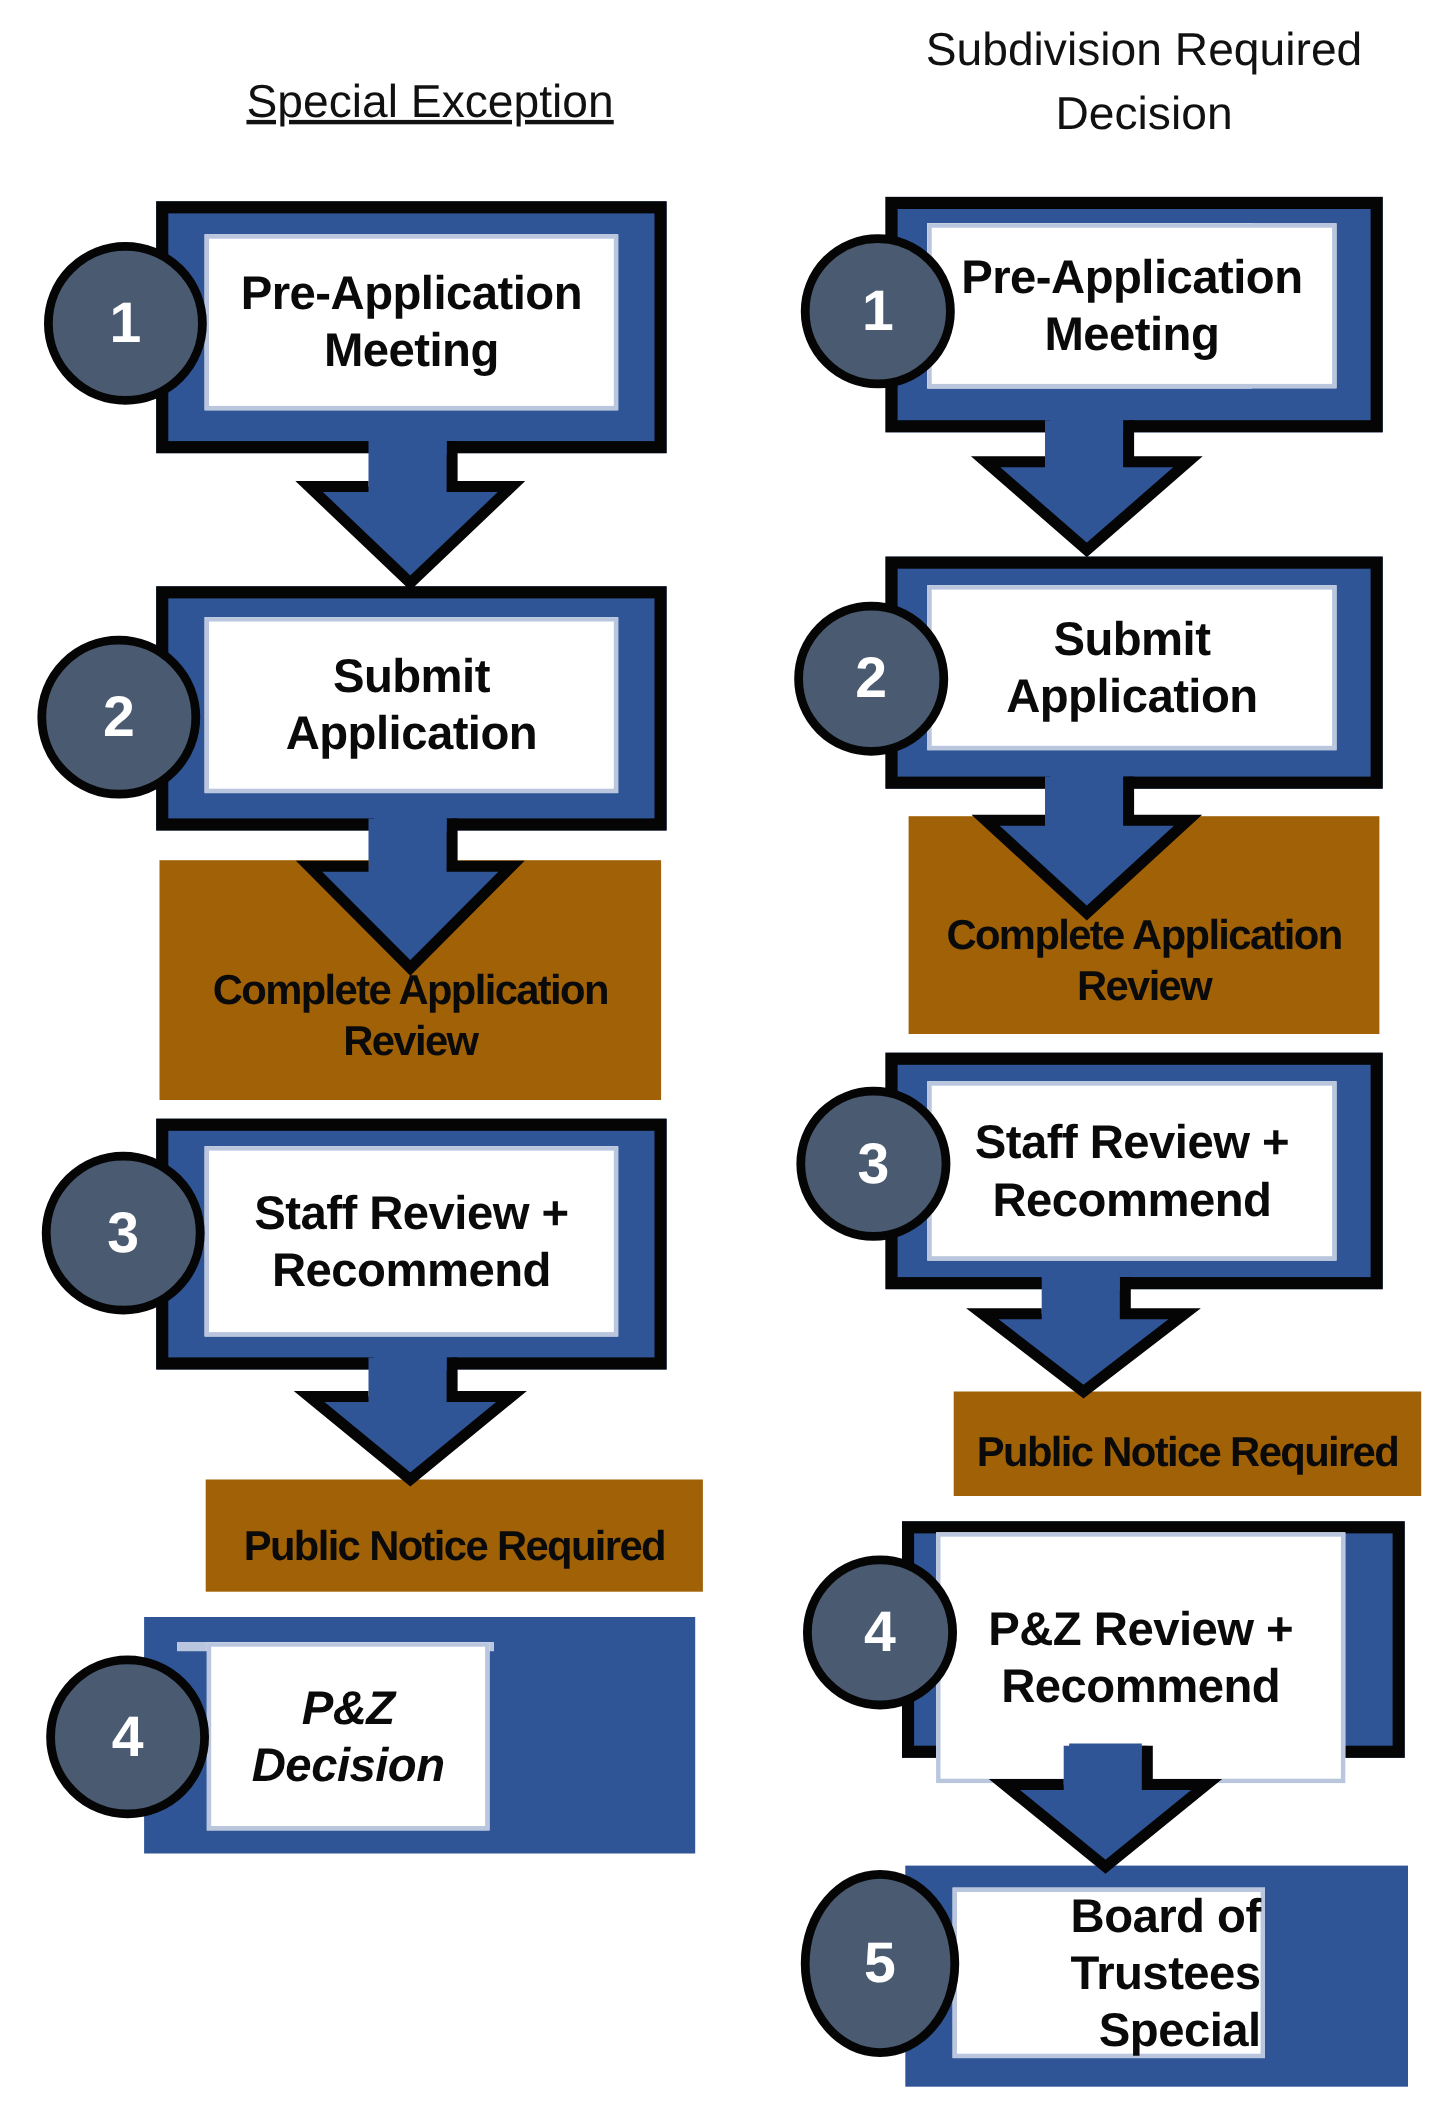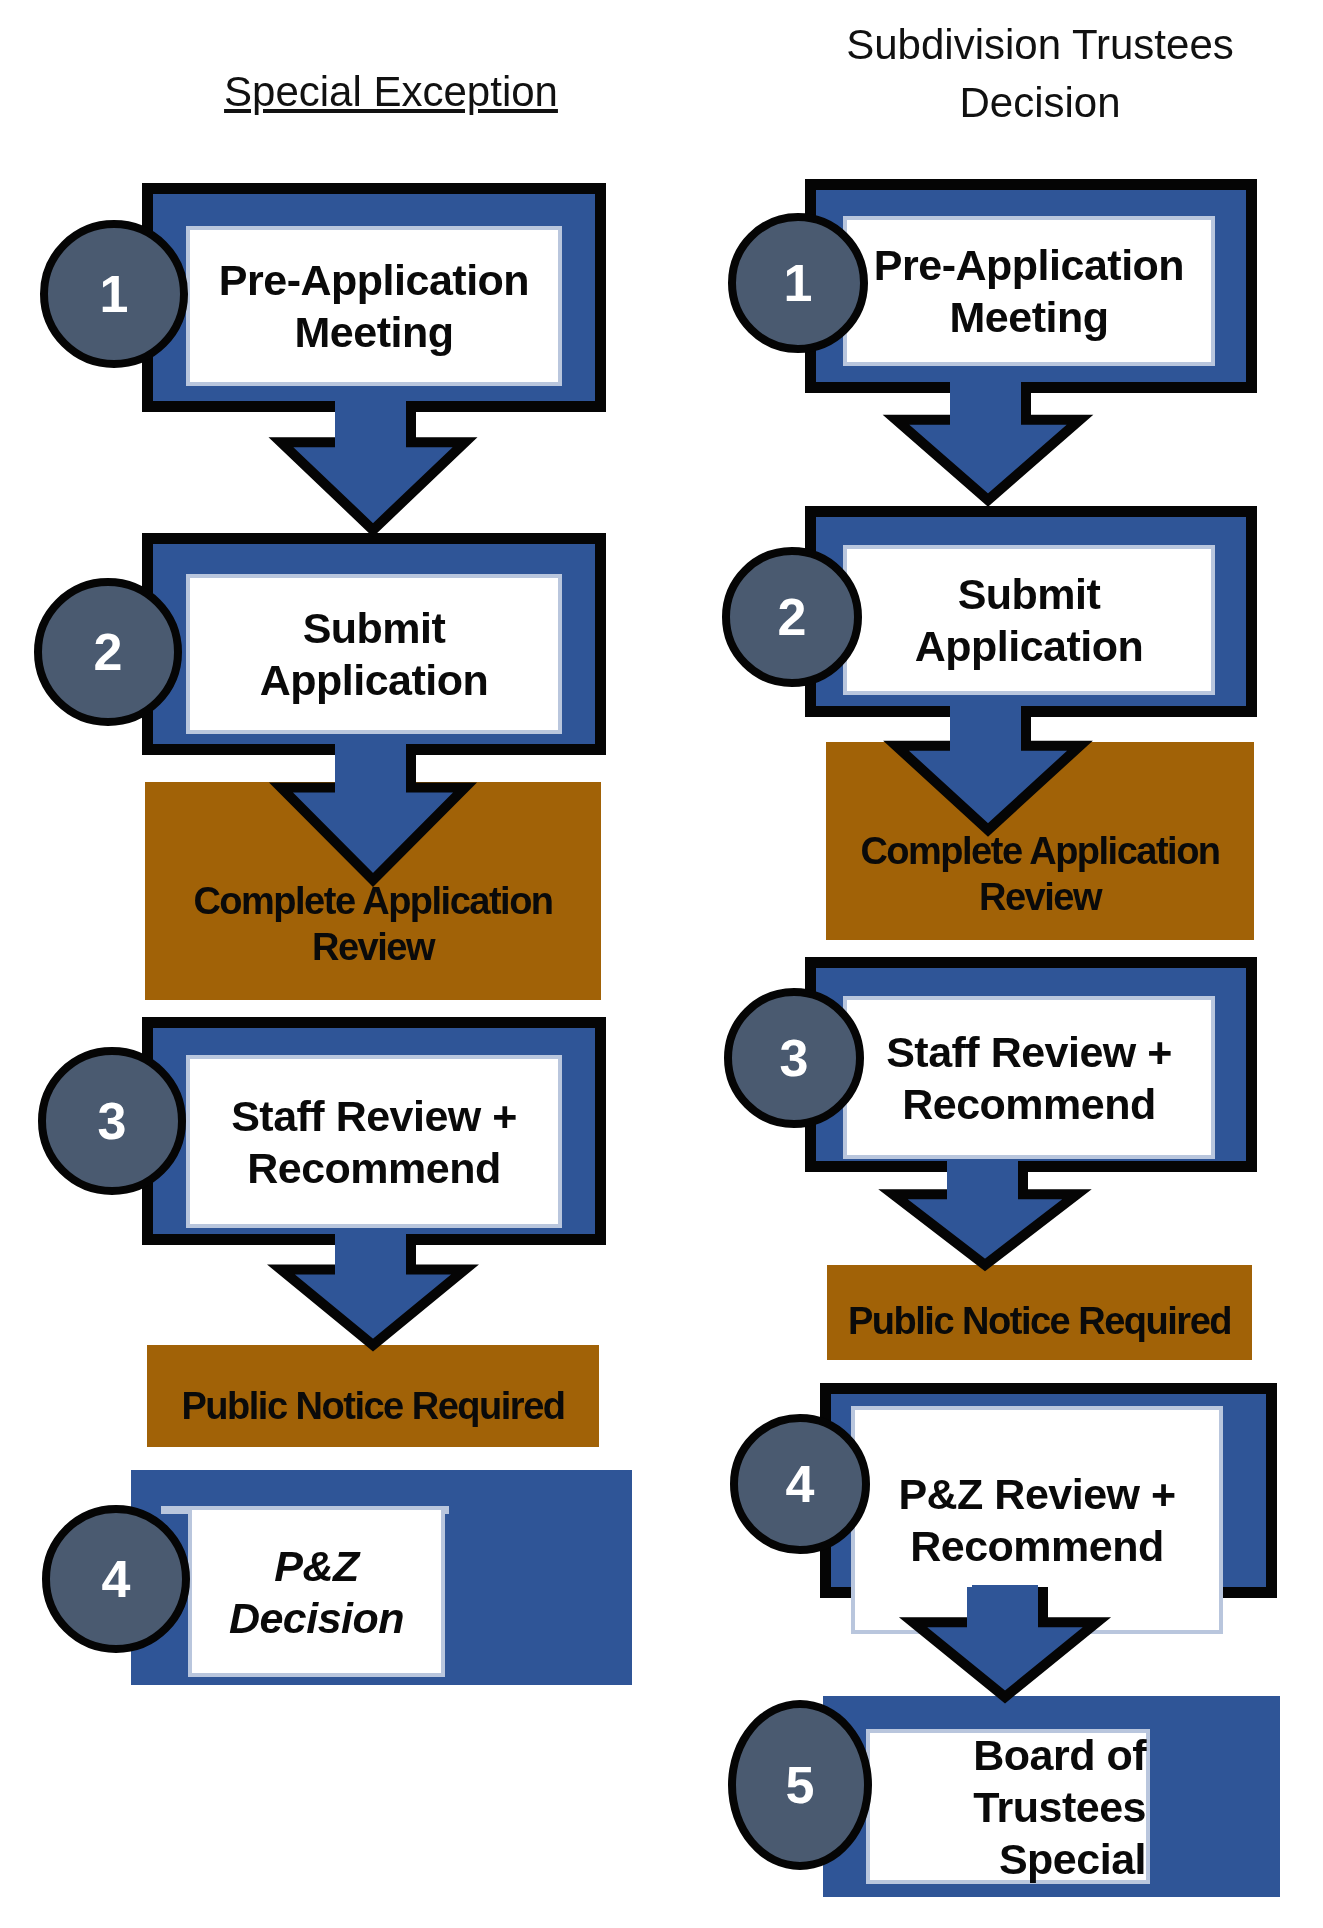--- a/index.html
+++ b/index.html
@@ -1,23 +1,23 @@
 <!DOCTYPE html>
 <html><head>
 <meta charset="utf-8">
 <style>
   html, body { margin:0; padding:0; background:#ffffff; }
   body { width:1323px; height:1928px; position:relative; overflow:hidden; font-family:"Liberation Sans", sans-serif; }
   .col-title { position:absolute; text-align:center; color:#111; font-size:42px; line-height:58px; font-weight:normal; }
   .outer { position:absolute; background:#2f5597; box-sizing:border-box; }
   .outer.bordered { border:11px solid #050505; }
-  .inner { position:absolute; background:#ffffff; border:4px solid #b9c6dd; box-sizing:border-box; display:flex; align-items:center; justify-content:center; text-align:center; color:#0a0a0a; font-weight:bold; font-size:43px; line-height:52px; letter-spacing:-0.5px;margin-top:13px; }
+  .inner { position:absolute; background:#ffffff; border:4px solid #b9c6dd; box-sizing:border-box; display:flex; align-items:center; justify-content:center; text-align:center; color:#0a0a0a; font-weight:bold; font-size:43px; line-height:52px; letter-spacing:-0.5px; }
   .circle { position:absolute; background:#4a5a70; border:8px solid #050505; border-radius:50%; box-sizing:border-box; display:flex; align-items:center; justify-content:center; color:#ffffff; font-weight:bold; font-size:52px; z-index:3; }
   .note { position:absolute; background:#a16207; display:flex; align-items:flex-end; justify-content:center; text-align:center; color:#0a0a0a; font-weight:bold; font-size:38px; line-height:46px; letter-spacing:-1.5px; box-sizing:border-box; }
-  .note.center { align-items:center; }
+  .note.center { align-items:center;margin-left:40px; }
   svg.arrow { position:absolute; overflow:visible; z-index:2; }
 </style>
 </head>
 <body>
 
 <div class="col-title" style="left:166px; top:63px; width:450px;text-decoration:underline;">
   <span>Special Exception</span>
 </div>
 
 <div class="note" style="left:145px; top:782px; width:456px; height:218px; padding-bottom:30px;">
@@ -72,21 +72,21 @@
     <polyline points="140,2 140,45.51999999999998 194,45.51999999999998 102,138 10,45.51999999999998 64,45.51999999999998" fill="none" stroke="#050505" stroke-width="10" stroke-linejoin="miter"></polyline>
     <rect x="69" y="0" width="66" height="14" fill="#2f5597"></rect>
   </svg>
 <svg class="arrow" style="left: 271px; top: 1232px; width: 1px; height: 1px;" width="204" height="125">
     <polygon points="64,2 140,2 140,37.51999999999998 194,37.51999999999998 102,113 10,37.51999999999998 64,37.51999999999998" fill="#2f5597"></polygon>
     <polyline points="140,2 140,37.51999999999998 194,37.51999999999998 102,113 10,37.51999999999998 64,37.51999999999998" fill="none" stroke="#050505" stroke-width="10" stroke-linejoin="miter"></polyline>
     <rect x="69" y="0" width="66" height="14" fill="#2f5597"></rect>
   </svg>
 
 <div class="col-title" style="left:800px; top:16px; width:480px;">
-  <span>Subdivision Trustees</span><br><span>Decision</span>
+  <span>Subdivision Required</span><br><span>Decision</span>
 </div>
 
 <div class="note" style="left:826px; top:742px; width:428px; height:198px; padding-bottom:20px;">
   <div><span>Complete Application</span><br><span>Review</span></div>
 </div>
 
 <div class="note center" style="left:827px; top:1265px; width:425px; height:95px; padding-top:16px;">
   <span>Public Notice Required</span>
 </div>
 

